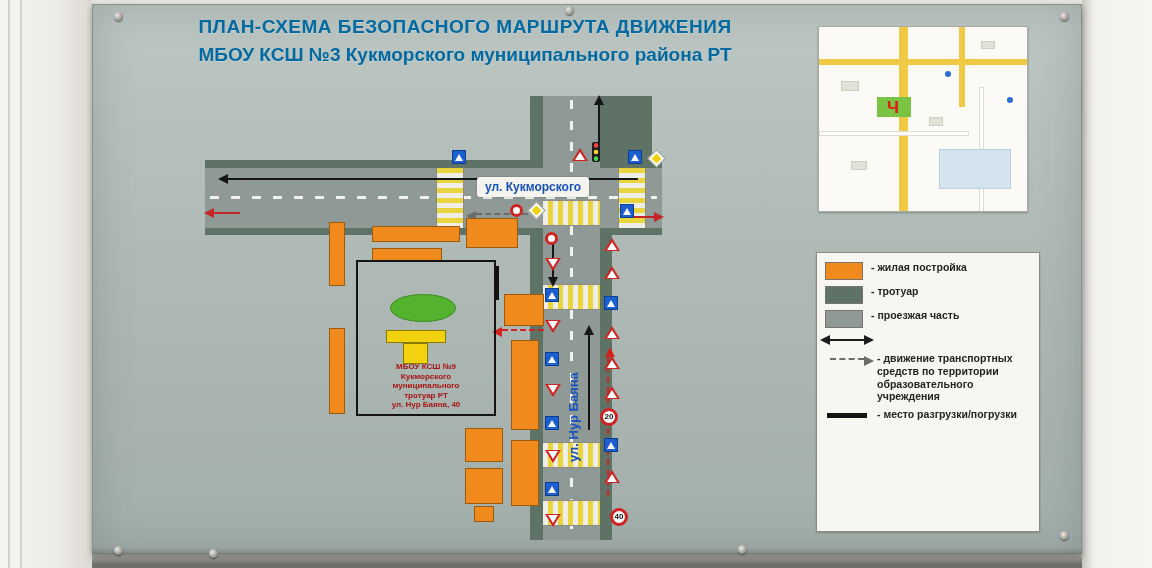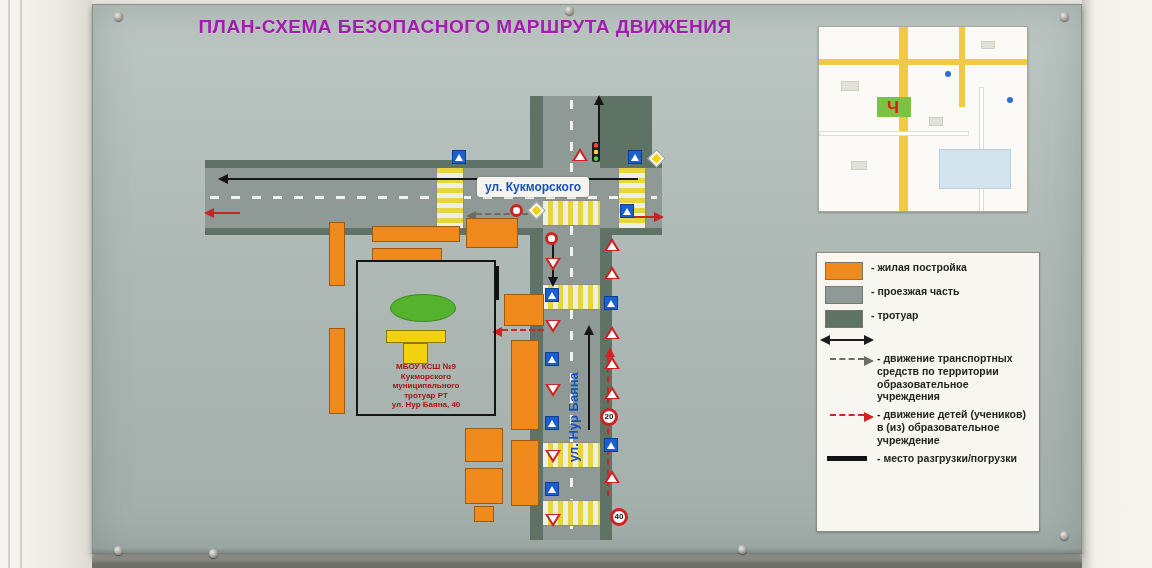--- a/index.html
+++ b/index.html
@@ -17,21 +17,21 @@
     background:linear-gradient(90deg,#c8c7c0 0%,#f2f0ea 18%,#f7f6f1 100%); }
   .floor-shadow { position:absolute; left:92px; top:548px; width:990px; height:20px;
     background:linear-gradient(180deg,rgba(45,48,42,0) 0%,rgba(45,48,42,.65) 80%); }
 
   
   .poster { position:absolute; left:92px; top:4px; width:990px; height:550px;
     background:linear-gradient(180deg,#bcc6c2 0%,#afbab6 45%,#a2aeaa 100%);
     border:1px solid #86918c; box-shadow:inset 0 0 40px rgba(70,85,80,.25), 0 3px 6px rgba(0,0,0,.35); }
 
   .title { position:absolute; left:130px; top:16px; width:670px; text-align:center;
-    color:#a21caf; font-weight:bold; text-shadow:0 1px 0 rgba(255,255,255,.25); }
+    color:#0369a1; font-weight:bold; text-shadow:0 1px 0 rgba(255,255,255,.25); }
   .title .l1 { font-size:19px; letter-spacing:.5px; }
   .title .l2 { font-size:19px; margin-top:6px; }
 
   
   .inset { position:absolute; left:818px; top:26px; width:210px; height:186px;
     background:#fbfaf6; border:1px solid #a9a9a0; overflow:hidden; box-shadow:0 1px 2px rgba(0,0,0,.25); }
   .inset .road-y { position:absolute; background:#f0c945; }
   .inset .road-w { position:absolute; background:#ffffff; border:1px solid #e0ded4; }
   .inset .blk   { position:absolute; background:#e3e2d8; border:1px solid #cfcec2; }
   .inset .pond  { position:absolute; background:#d4e4ee; border:1px solid #b9cede; }
@@ -125,20 +125,21 @@
     <div class="groove" style="left:8px;"></div>
     <div class="groove" style="left:20px;"></div>
   </div>
   <div class="wall-right"></div>
 
   <div class="poster"></div>
   <div class="floor-shadow"></div>
 
   <div class="title">
     <div class="l1">ПЛАН-СХЕМА БЕЗОПАСНОГО МАРШРУТА ДВИЖЕНИЯ</div>
+    <div class="l2">МБОУ КСШ №3 Кукморского муниципального района РТ</div>
   </div>
 
   <div class="inset">
     <div class="road-y" style="left:80px; top:0; width:9px; height:186px;"></div>
     <div class="road-y" style="left:0; top:32px; width:210px; height:6px;"></div>
     <div class="road-y" style="left:140px; top:0; width:6px; height:80px;"></div>
     <div class="road-w" style="left:0; top:104px; width:150px; height:5px;"></div>
     <div class="road-w" style="left:160px; top:60px; width:5px; height:126px;"></div>
     <div class="blk" style="left:22px; top:54px; width:18px; height:10px;"></div>
     <div class="blk" style="left:162px; top:14px; width:14px; height:8px;"></div>
@@ -240,43 +241,37 @@
   <div class="sign sign-ped" style="left:604px; top:438px;"></div>
   <div class="sign sign-warning" style="left:604px; top:470px;"></div>
   <div class="sign sign-speed" style="left:610px; top:508px;">40</div>
 
   <div class="legend">
     <div class="lg-row">
       <span class="lg-swatch" style="background: rgb(240, 138, 29);"></span>
       <span class="lg-label">- жилая постройка</span>
     </div>
     <div class="lg-row">
+      <span class="lg-swatch" style="background: rgb(94, 115, 101);"></span>
+      <span class="lg-label">- тротуар</span>
+    </div>
+    <div class="lg-row">
       <span class="lg-swatch" style="background: rgb(143, 154, 150);"></span>
       <span class="lg-label">- проезжая часть</span>
-    </div>
-    <div class="lg-row">
-      <span class="lg-swatch" style="background: rgb(94, 115, 101);"></span>
-      <span class="lg-label">- тротуар</span>
     </div>
     <div class="lg-row">
       <span class="lg-sym">
           <i class="arr head-left head-right" style="width:34px; height:2px; color:#1d1d1d;"></i>
         </span>
     </div>
     <div class="lg-row">
       <span class="lg-sym">
           <i class="arr dashed head-right" style="width:34px; height:0; color:#6d6d68;"></i>
         </span>
-      <span class="lg-label">- движение транспортных средств по территории образовательное учреждения</span>
-    </div>
-    <div class="lg-row">
-      <span class="lg-sym">
-          <i class="arr dashed head-right" style="width:34px; height:0; color:#d22222;"></i>
-        </span>
-      <span class="lg-label">- движение детей (учеников) в (из) образовательное учреждение</span>
+      <span class="lg-label">- движение транспортных средств по территории образовательного учреждения</span>
     </div>
     <div class="lg-row">
       <span class="lg-sym">
           <i class="lg-line"></i>
         </span>
       <span class="lg-label">- место разгрузки/погрузки</span>
     </div>
   </div>
 
   <div class="bolt" style="left:114px; top:12px;"></div>

